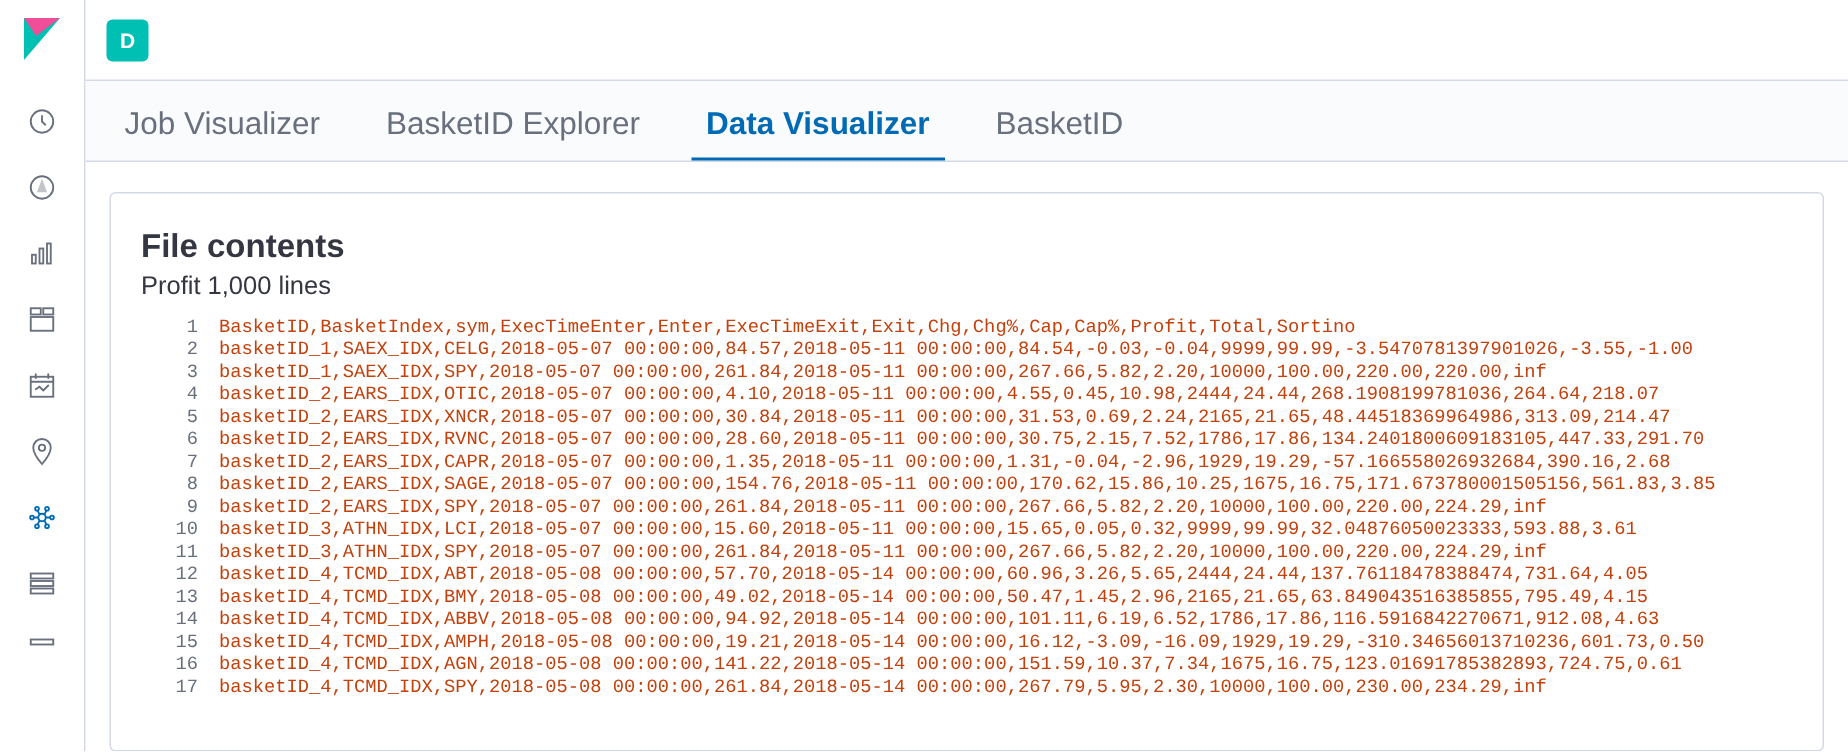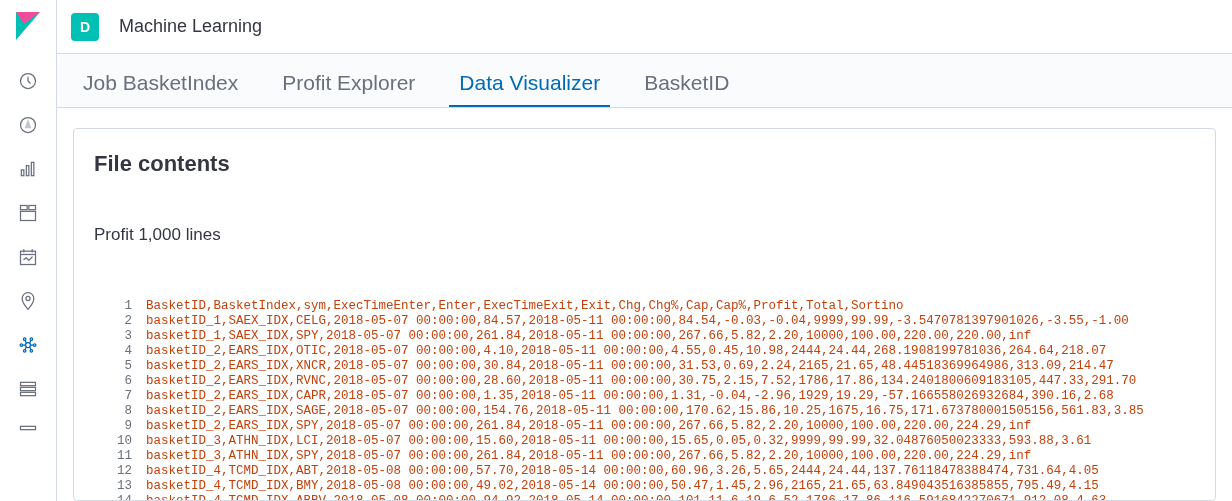--- a/index.html
+++ b/index.html
@@ -8,23 +8,23 @@
     .side-nav { width: 57px; border-right: 1px solid #d3dae6; display: flex; flex-direction: column; align-items: center; padding-top: 10px; gap: 22px; }
     .logo { width: 32px; height: 32px; display: flex; align-items: center; justify-content: center; margin-bottom: 6px; }
     .side-icon { width: 22px; height: 22px; display: flex; align-items: center; justify-content: center; color: #69707d; cursor: pointer; }
     .side-icon svg { width: 20px; height: 20px; }
     .main { flex: 1; display: flex; flex-direction: column; overflow: hidden; }
     .topbar { height: 54px; display: flex; align-items: center; padding: 0 14px; border-bottom: 1px solid #d3dae6; gap: 20px; }
     .space-badge { width: 28px; height: 28px; background: #00bfb3; border-radius: 4px; display: flex; align-items: center; justify-content: center; color: #fff; font-weight: 600; font-size: 14px; cursor: pointer; }
     .app-title { font-size: 18px; color: #343741; }
     .tabs { display: flex; align-items: flex-end; padding: 0 16px; border-bottom: 1px solid #d3dae6; gap: 0; background: #fafbfd; height: 54px; }
     .tab { padding: 0 10px 10px 10px; font-size: 21px; color: #69707d; cursor: pointer; border-bottom: 2px solid transparent; margin-right: 24px; display: flex; align-items: flex-end; height: 100%; }
-    .tab.active { color: #006bb4; border-bottom-color: #006bb4; }
+    .tab.active { color: #006bb4; border-bottom-color: #006bb4; font-weight: bold; }
     .content { flex: 1; padding: 20px 16px 0 16px; overflow: hidden; }
-    .panel { border: 1px solid #d3dae6; border-radius: 4px; padding: 22px 20px 0 20px; height: 100%; overflow: hidden; display: flex; flex-direction: column; gap: 44px; }
+    .panel { border: 1px solid #d3dae6; border-radius: 4px; padding: 22px 20px 0 20px; height: 100%; overflow: hidden; display: flex; flex-direction: column; }
     .panel-title { font-size: 22px; font-weight: 600; margin-bottom: 4px; }
     .panel-sub { font-size: 17px; color: #343741; margin-bottom: 10px; }
     .filelines { font-family: "SFMono-Regular", Consolas, "Liberation Mono", Menlo, Courier, monospace; font-size: 12.5px; line-height: 15px; white-space: pre; overflow: hidden; display: flex; }
     .lnums { text-align: right; color: #69707d; padding-right: 14px; min-width: 52px; }
     .ltext { color: #c2410c; flex: 1; overflow: hidden; }
   </style>
 </head>
 <body>
 
 <div class="app">
@@ -97,26 +97,25 @@
     <div class="side-icon">
       <svg viewBox="0 0 24 24" fill="none" stroke="currentColor" stroke-width="1.5">
           <rect x="3" y="4" width="18" height="4"></rect>
         </svg>
     </div>
   </div>
 
   <div class="main">
     <div class="topbar">
       <div class="space-badge">D</div>
-      <div class="app-title">Machine Learning</div>
     </div>
 
     <div class="tabs" id="tabs-container">
-        <div class="tab">Job BasketIndex</div>
-        <div class="tab">Profit Explorer</div>
+        <div class="tab">Job Visualizer</div>
+        <div class="tab">BasketID Explorer</div>
         <div class="tab active">Data Visualizer</div>
         <div class="tab">BasketID</div>
       </div>
 
     <div class="content">
       <div class="panel">
         <div class="panel-title">File contents</div>
         <div class="panel-sub">Profit 1,000 lines</div>
         <div class="filelines">
           <div class="lnums" id="line-nums">1

